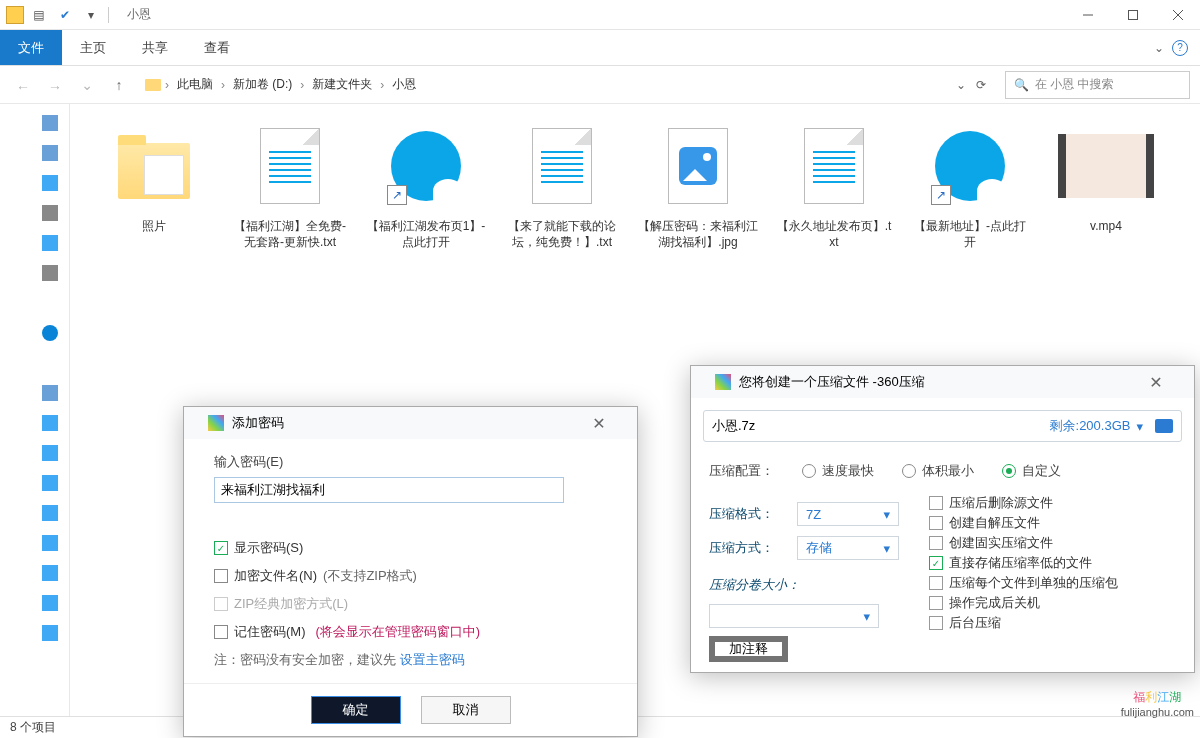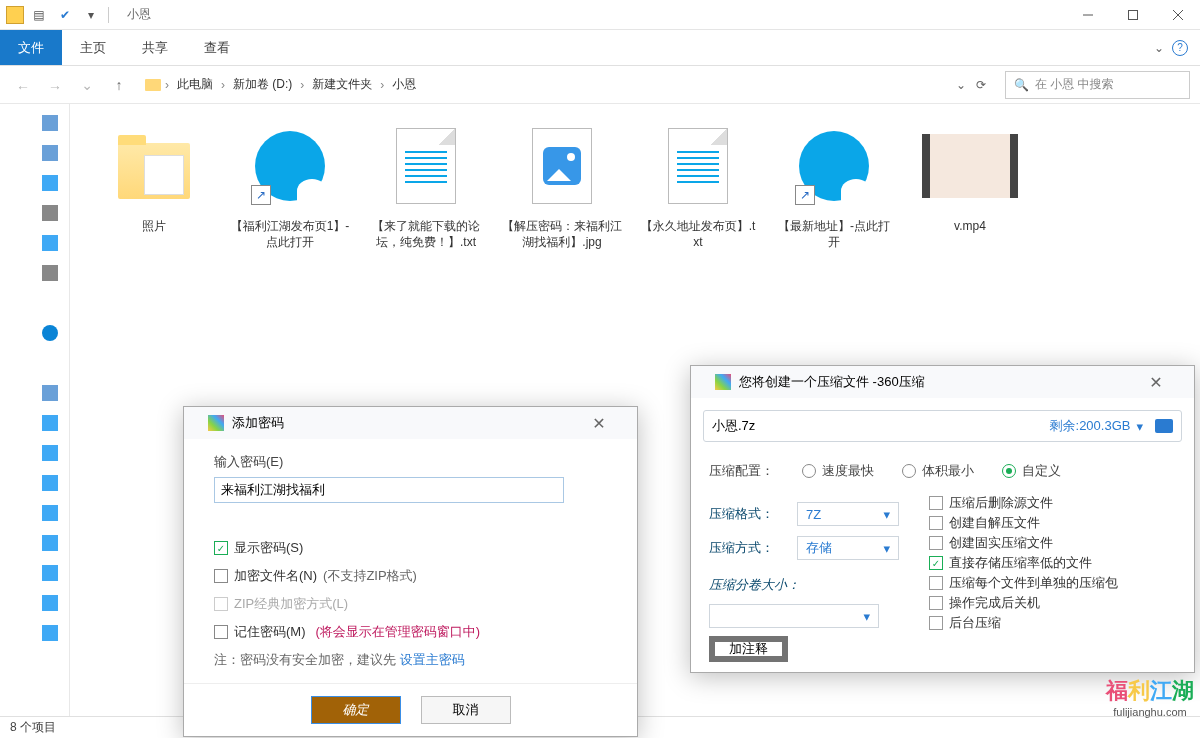--- a/index.html
+++ b/index.html
@@ -73,21 +73,21 @@
 .text-input { width: 350px; height: 26px; border:1px solid #aac8e4; padding: 0 6px; font-size:13px; display:flex; align-items:center; }
 .check { display:flex; align-items:center; gap:6px; margin: 10px 0; color:#333;}
 .check .box { width:14px; height:14px; border:1px solid #888; display:flex;align-items:center;justify-content:center; font-size:10px; }
 .check .box.checked { border-color:#1aad56; color:#1aad56; }
 .check.disabled { color:#aaa; }
 .check.disabled .box { border-color:#ccc; }
 .note { color:#666; margin-top:8px; }
 .note a { color:#2a7bd1; text-decoration:none;}
 .dlg-buttons { display:flex; gap:20px; justify-content:center; padding:12px 0; border-top:1px solid #eee;}
 .btn { min-width: 90px; height: 28px; border:1px solid #bbb; background:#f6f6f6; display:flex;align-items:center;justify-content:center;}
-.btn.primary { background:#a16207; border-color:#3a8ee6; color:#fff;font-style:italic;}
+.btn.primary { background:#0f172a; border-color:#3a8ee6; color:#fff;}
 
 
 .dlg2 { left: 690px; top: 365px; width: 505px; }
 .dlg-pw { left: 183px; top: 406px; width: 455px; }
 .fname-row { border:1px solid #cfd6dd; height:32px; display:flex; align-items:center; padding:0 8px; margin:12px; border-radius:3px;}
 .fname-row .remain { margin-left:auto; color:#2a7bd1; display:flex;align-items:center; gap:6px;}
 .remain .drop{color:#2a7bd1;}
 .folder-ico{width:18px;height:14px;background:#2a7bd1;border-radius:2px;margin-left:6px;}
 .cfg-row { display:flex; align-items:center; gap:28px; padding: 8px 18px; color:#444;}
 .radio { display:flex; align-items:center; gap:6px;}
@@ -101,21 +101,21 @@
 .sel-row .lbl { width: 78px; color:#0c4a6e;}
 .combo { flex:1; height:24px; border:1px solid #cfd6dd; display:flex; align-items:center; justify-content:space-between; padding:0 8px; color:#2a7bd1;}
 .combo .arr{color:#2a7bd1;}
 .chk2 { display:flex; align-items:center; gap:6px; margin:2px 0; color:#333;}
 .chk2 .box{width:14px;height:14px;border:1px solid #999;display:flex;align-items:center;justify-content:center;font-size:10px;}
 .chk2 .box.checked{border-color:#1aad56;color:#1aad56;}
 .annot-btn { height:26px; border:6px solid #737373; padding:0 14px; display:inline-flex;align-items:center; margin-top:8px;}
 
 
 .watermark { position:absolute; right:6px; bottom:20px; font-size:11px; text-align:center;}
-.watermark .big{font-size:22px;font-weight:bold;}
+.watermark .big{font-size:12px;font-weight:normal;}
 .watermark .c1{color:#e94e77;} .watermark .c2{color:#f7c948;} .watermark .c3{color:#3fa9f5;} .watermark .c4{color:#1aad56;}
 .watermark .url{color:#555;}
 </style>
 </head>
 <body>
 
 <div class="titlebar">
   <div class="qat">
     <div class="qat-icon"></div>
     <div class="qat-btn">▤</div>
@@ -239,20 +239,35 @@
         <div class="file-item">
           <div class="file-icon">
             <div class="ic-folder">
               <div class="ic-folder-img"></div>
             </div>
           </div>
           <div class="file-label">照片</div>
         </div>
         <div class="file-item">
           <div class="file-icon">
+            <div class="ic-txt">
+              <div class="lines">
+                <div></div>
+                <div></div>
+                <div></div>
+                <div></div>
+                <div></div>
+                <div></div>
+              </div>
+            </div>
+          </div>
+          <div class="file-label">【福利江湖】全免费-无套路-更新快.txt</div>
+        </div>
+        <div class="file-item">
+          <div class="file-icon">
             <div class="ic-browser">
               <div class="shortcut">↗</div>
             </div>
           </div>
           <div class="file-label">【福利江湖发布页1】-点此打开</div>
         </div>
         <div class="file-item">
           <div class="file-icon">
             <div class="ic-txt">
               <div class="lines">

